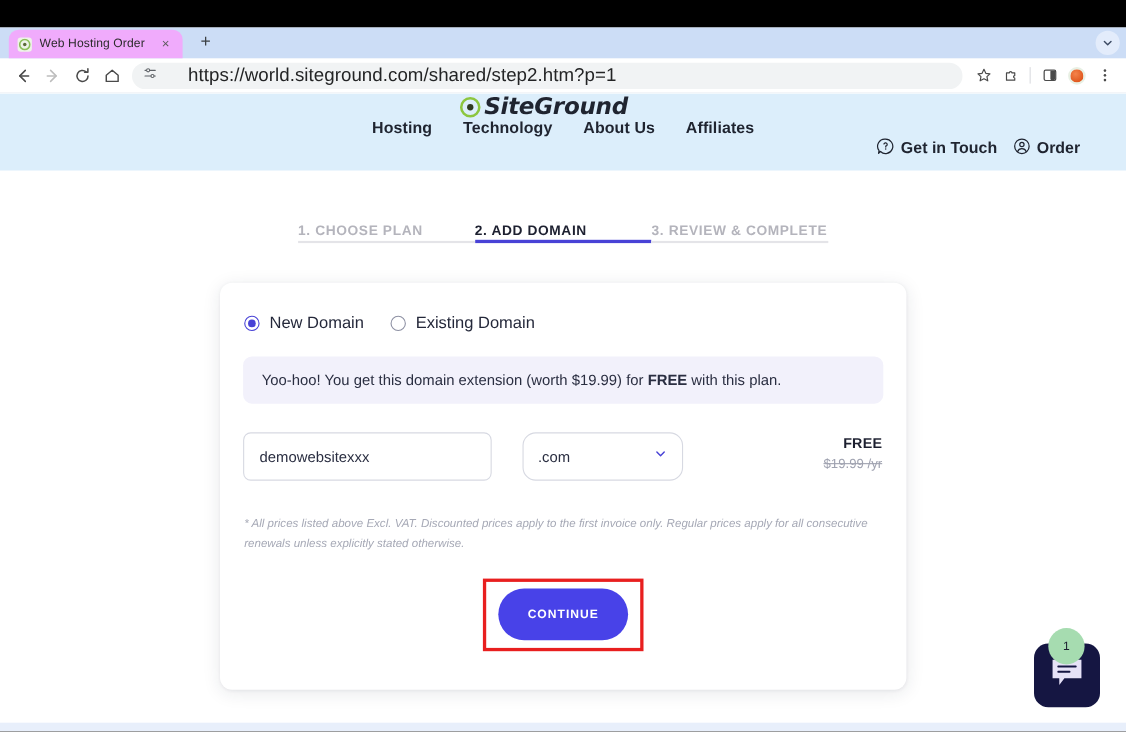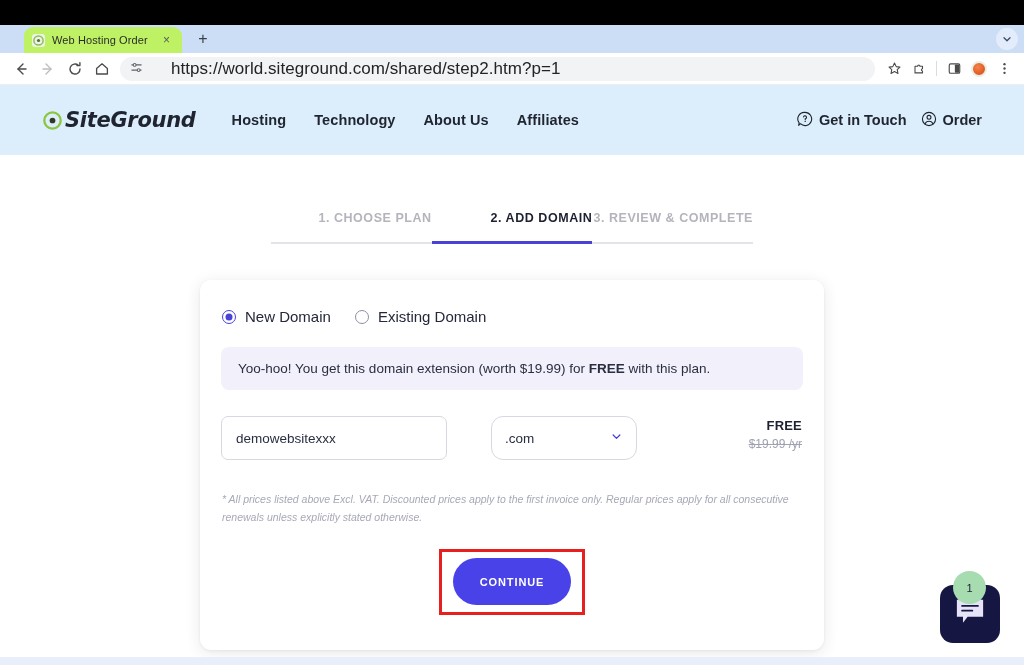--- a/index.html
+++ b/index.html
@@ -31,28 +31,27 @@
     background: #ccddf6;
     display: flex;
     align-items: flex-end;
     padding-left: 8px;
     position: relative;
   }
 
   .tab {
     width: 158px;
     height: 26px;
-    background: #bef264;
+    background: #f0abfc;
     border-radius: 9px 9px 0 0;
     display: flex;
     align-items: center;
     padding: 0 8px;
     gap: 7px;
     position: relative;
-    margin-left: 16px;
   }
 
   .tab-favicon {
     width: 13px;
     height: 13px;
     border-radius: 3px;
     background: #eef3e8;
     display: flex;
     align-items: center;
     justify-content: center;
@@ -161,20 +160,21 @@
     background: #ffffff;
     overflow: hidden;
   }
 
   .site-header {
     height: 70px;
     background: #dceefb;
     display: flex;
     align-items: center;
     padding: 0 42px;
+    flex-direction: column;
   }
 
   .logo {
     display: flex;
     align-items: center;
     gap: 2px;
     margin-right: 36px;
   }
   .logo-mark {
     width: 21px; height: 21px;
@@ -223,29 +223,28 @@
     padding-top: 48px;
     display: flex;
     justify-content: center;
   }
   .steps {
     display: flex;
     width: 482px;
   }
   .step {
     flex: 1;
-    text-align: right;
-    padding-bottom: 16px;
+    text-align: left;
+    padding-bottom: 1px;
     border-bottom: 2px solid #e4e4e8;
     font-size: 12.5px;
     font-weight: 700;
     letter-spacing: 0.55px;
     color: #b4b4bc;
     white-space: nowrap;
-    margin-top: 8px;
   }
   .step.active {
     color: #1d2030;
     border-bottom: 3px solid #4842d6;
   }
 
   
   .card-wrap {
     display: flex;
     justify-content: center;
@@ -307,21 +306,21 @@
     font-size: 12.5px;
     font-weight: 700;
     color: #24283a;
     margin-bottom: 8px;
     padding-left: 1px;
   }
 
   .input-row {
     display: flex;
     align-items: stretch;
-    gap: 44px;
+    gap: 28px;
     justify-content: flex-end;
   }
   .domain-input {
     width: 226px;
     height: 44px;
     border: 1px solid #d7d9e2;
     border-radius: 7px;
     padding: 0 14px;
     font-size: 13.5px;
     color: #2a2e41;

